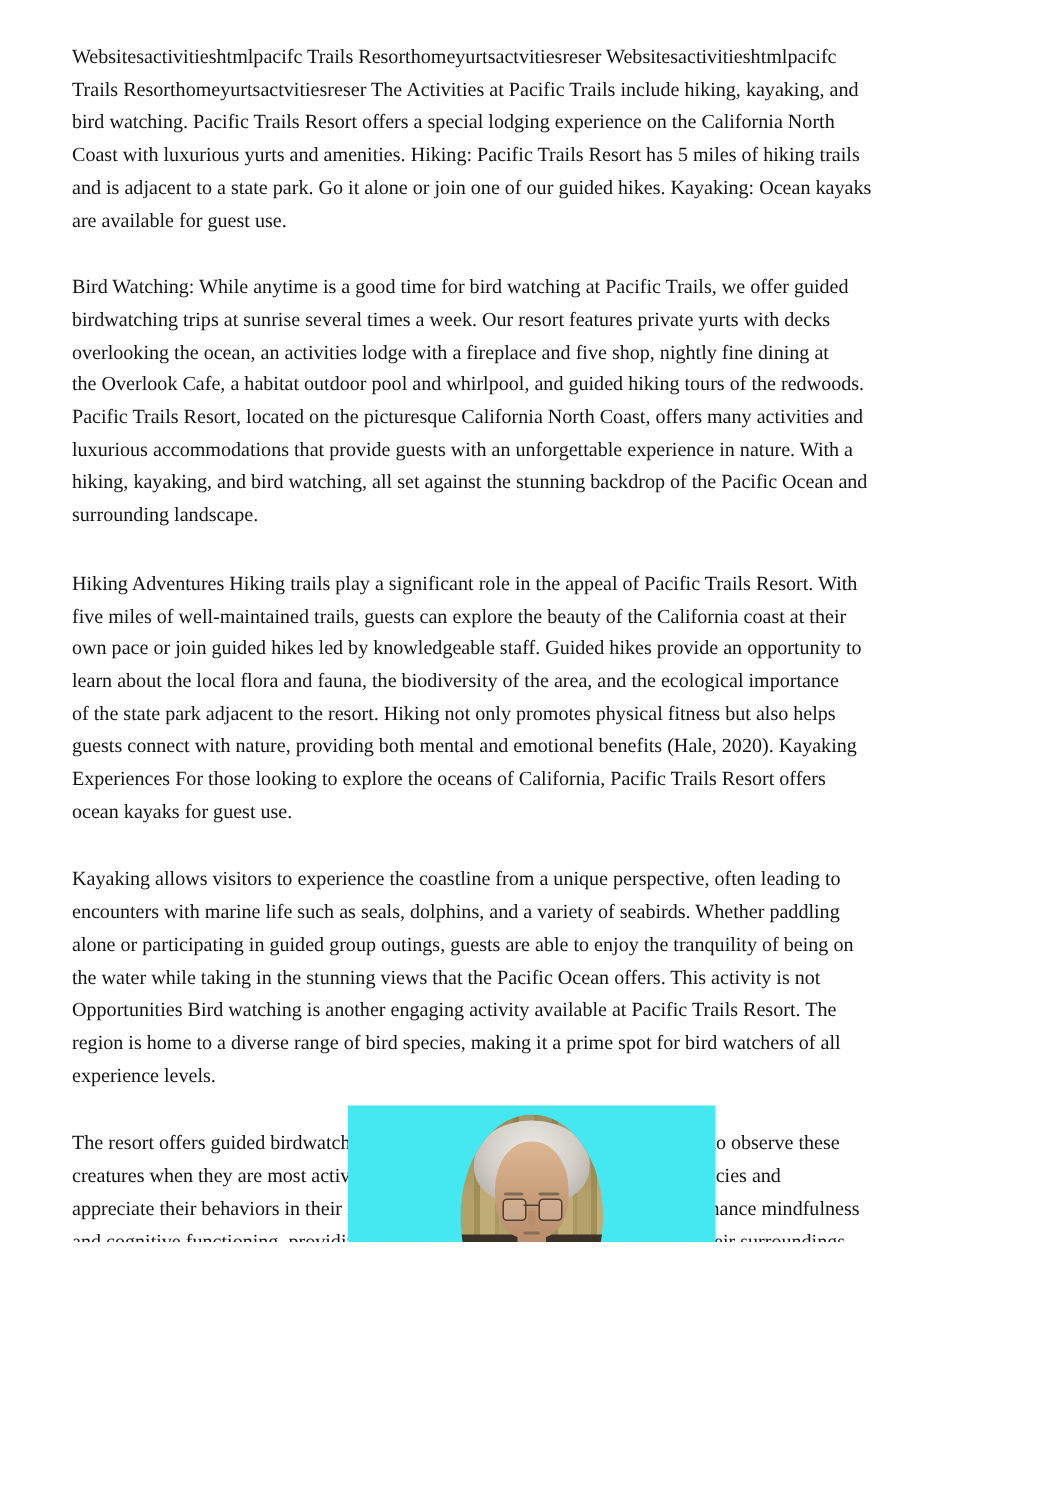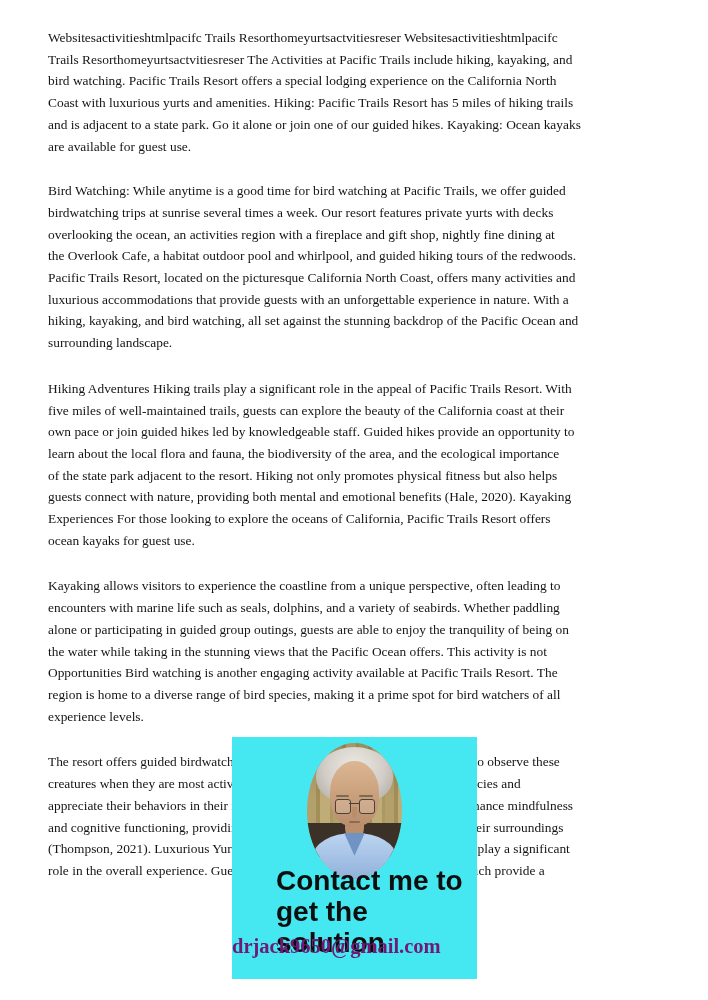--- a/index.html
+++ b/index.html
@@ -1,17 +1,17 @@
 <!DOCTYPE html>
 <html><head>
 <meta charset="utf-8">
 <style>
   html,body { margin:0; padding:0; }
   .page {
-    position:relative; width:708px; height:1000px;
+    position:relative; width:708px; height:828px;
     background:#ffffff; overflow:hidden;
     font-family:"Liberation Serif", serif;
   }
   .doc {
     position:absolute; left:48px; top:27px; width:618px;
     color:#141414; font-size:13.4px;
   }
   .para { line-height:21.7px; margin:0 0 24px 0; }
   .para.first { margin-bottom:23px; }
   .line { white-space:pre; }
@@ -90,21 +90,21 @@
       <div class="line">Trails Resorthomeyurtsactvitiesreser The Activities at Pacific Trails include hiking, kayaking, and</div>
       <div class="line">bird watching. Pacific Trails Resort offers a special lodging experience on the California North</div>
       <div class="line">Coast with luxurious yurts and amenities. Hiking: Pacific Trails Resort has 5 miles of hiking trails</div>
       <div class="line">and is adjacent to a state park. Go it alone or join one of our guided hikes. Kayaking: Ocean kayaks</div>
       <div class="line">are available for guest use.</div>
     </div>
 
     <div class="para">
       <div class="line">Bird Watching: While anytime is a good time for bird watching at Pacific Trails, we offer guided</div>
       <div class="line">birdwatching trips at sunrise several times a week. Our resort features private yurts with decks</div>
-      <div class="line">overlooking the ocean, an activities region with a fireplace and gift shop, nightly fine dining at</div>
+      <div class="line">overlooking the ocean, an activities lodge with a fireplace and five shop, nightly fine dining at</div>
       <div class="line">the Overlook Cafe, a habitat outdoor pool and whirlpool, and guided hiking tours of the redwoods.</div>
       <div class="line">Pacific Trails Resort, located on the picturesque California North Coast, offers many activities and</div>
       <div class="line">luxurious accommodations that provide guests with an unforgettable experience in nature. With a</div>
       <div class="line">hiking, kayaking, and bird watching, all set against the stunning backdrop of the Pacific Ocean and</div>
       <div class="line">surrounding landscape.</div>
     </div>
 
     <div class="para">
       <div class="line">Hiking Adventures Hiking trails play a significant role in the appeal of Pacific Trails Resort. With</div>
       <div class="line">five miles of well-maintained trails, guests can explore the beauty of the California coast at their</div>

